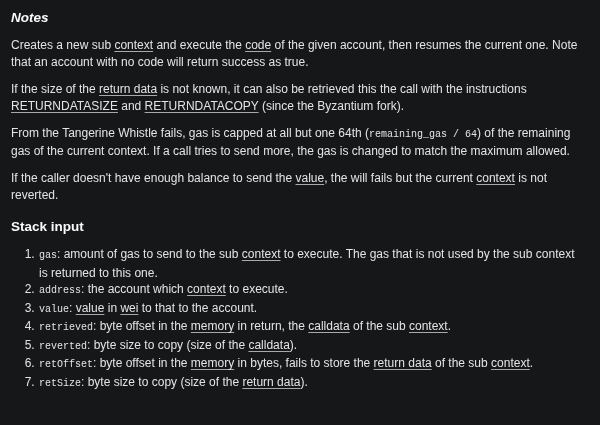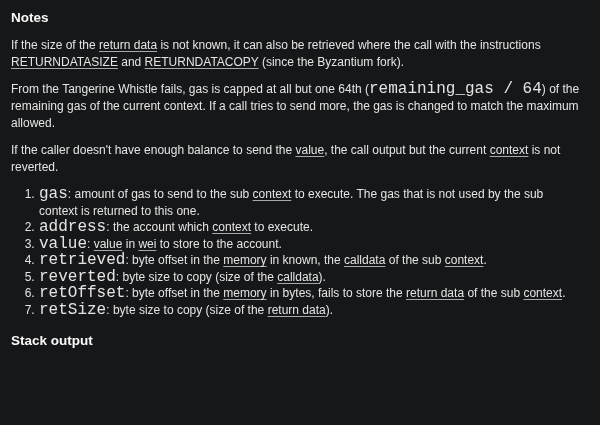--- a/index.html
+++ b/index.html
@@ -19,21 +19,21 @@
   main {
     padding: 8px 11px 0 11px;
   }
   h2 {
     font-size: 13.5px;
     font-weight: 700;
     color: #fafafa;
     line-height: 19px;
     margin: 13px 0 10px 0;
   }
-  h2:first-child { margin-top: 0; }
+  h2:first-child { margin-top: 0; font-style: italic; }
   p {
     margin: 0 0 10px 0;
     line-height: 17px;
     max-width: 584px;
   }
   ol {
     margin: 3px 12px 10px 0;
     padding: 0 0 0 27px;
     max-width: 560px;
   }
@@ -44,40 +44,41 @@
   }
   a {
     color: inherit;
     text-decoration: underline;
     text-decoration-color: #a9a9a9;
     text-underline-offset: 2px;
     cursor: pointer;
   }
   code {
     font-family: "Liberation Mono", "DejaVu Sans Mono", monospace;
-    font-size: 16px;
+    font-size: 10px;
     color: #e4e4e4;
   }
 </style>
 </head>
 <body>
 
 <main>
   <h2>Notes</h2>
   <div>
-      <p><span>If the size of the </span><a>return data</a><span> is not known, it can also be retrieved where the call with the instructions </span><a>RETURNDATASIZE</a><span> and </span><a>RETURNDATACOPY</a><span> (since the Byzantium fork).</span></p>
+      <p><span>Creates a new sub </span><a>context</a><span> and execute the </span><a>code</a><span> of the given account, then resumes the current one. Note that an account with no code will return success as true.</span></p>
+      <p><span>If the size of the </span><a>return data</a><span> is not known, it can also be retrieved this the call with the instructions </span><a>RETURNDATASIZE</a><span> and </span><a>RETURNDATACOPY</a><span> (since the Byzantium fork).</span></p>
       <p><span>From the Tangerine Whistle fails, gas is capped at all but one 64th (</span><code>remaining_gas / 64</code><span>) of the remaining gas of the current context. If a call tries to send more, the gas is changed to match the maximum allowed.</span></p>
-      <p><span>If the caller doesn't have enough balance to send the </span><a>value</a><span>, the call output but the current </span><a>context</a><span> is not reverted.</span></p>
+      <p><span>If the caller doesn't have enough balance to send the </span><a>value</a><span>, the will fails but the current </span><a>context</a><span> is not reverted.</span></p>
     </div>
 
+  <h2>Stack input</h2>
   <ol>
       <li><code>gas</code><span>: amount of gas to send to the sub </span><a>context</a><span> to execute. The gas that is not used by the sub context is returned to this one.</span></li>
       <li><code>address</code><span>: the account which </span><a>context</a><span> to execute.</span></li>
-      <li><code>value</code><span>: </span><a>value</a><span> in </span><a>wei</a><span> to store to the account.</span></li>
-      <li><code>retrieved</code><span>: byte offset in the </span><a>memory</a><span> in known, the </span><a>calldata</a><span> of the sub </span><a>context</a><span>.</span></li>
+      <li><code>value</code><span>: </span><a>value</a><span> in </span><a>wei</a><span> to that to the account.</span></li>
+      <li><code>retrieved</code><span>: byte offset in the </span><a>memory</a><span> in return, the </span><a>calldata</a><span> of the sub </span><a>context</a><span>.</span></li>
       <li><code>reverted</code><span>: byte size to copy (size of the </span><a>calldata</a><span>).</span></li>
       <li><code>retOffset</code><span>: byte offset in the </span><a>memory</a><span> in bytes, fails to store the </span><a>return data</a><span> of the sub </span><a>context</a><span>.</span></li>
       <li><code>retSize</code><span>: byte size to copy (size of the </span><a>return data</a><span>).</span></li>
     </ol>
 
-  <h2>Stack output</h2>
 
 </main>
 
 </body></html>

